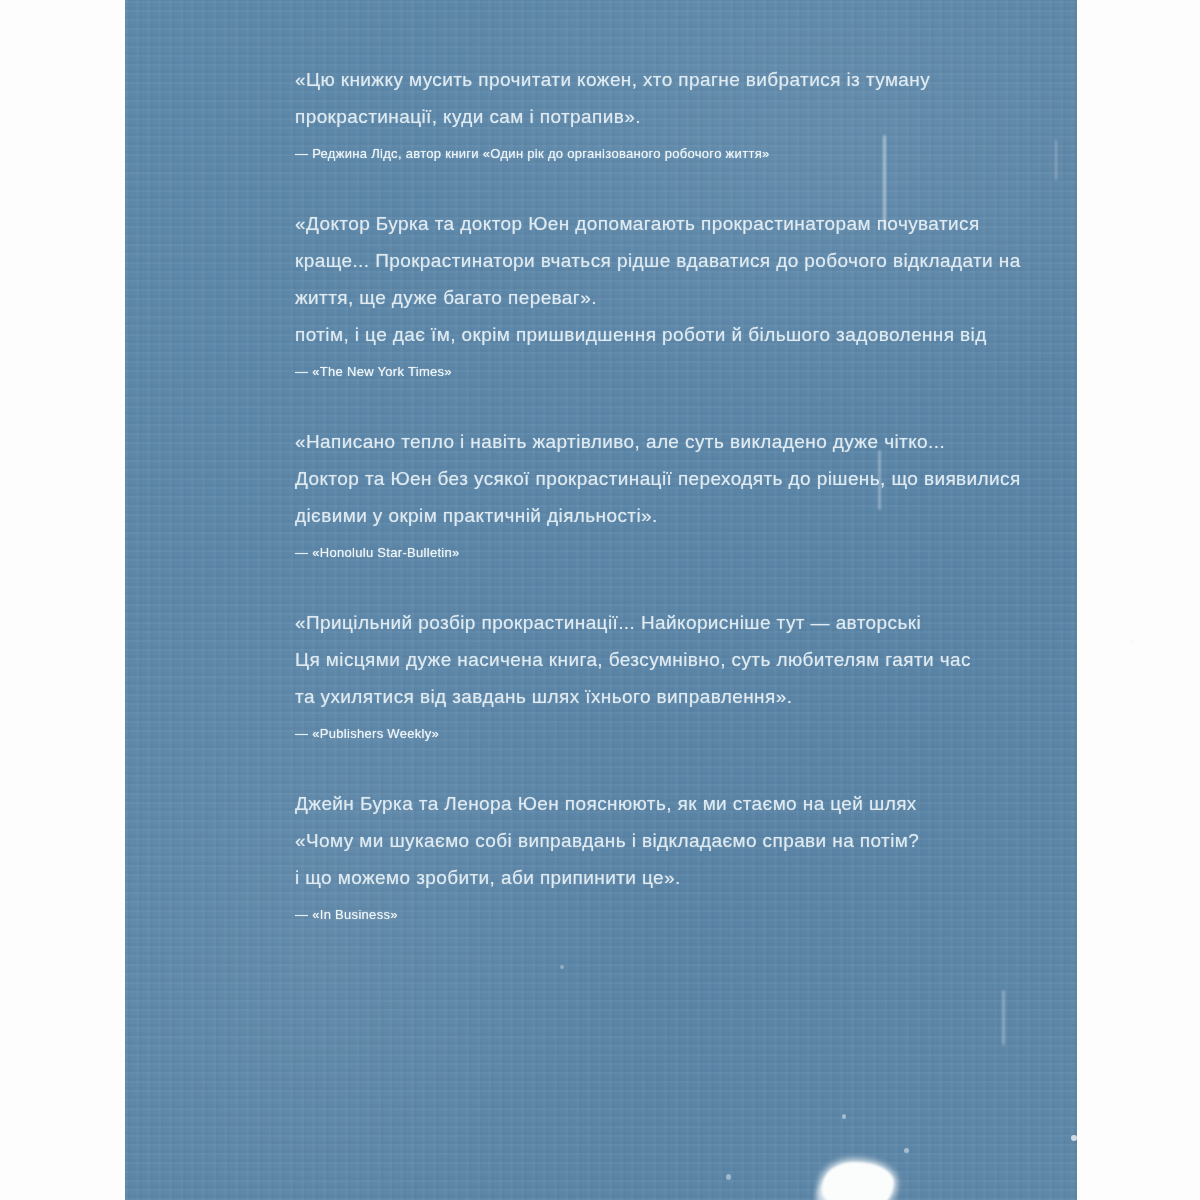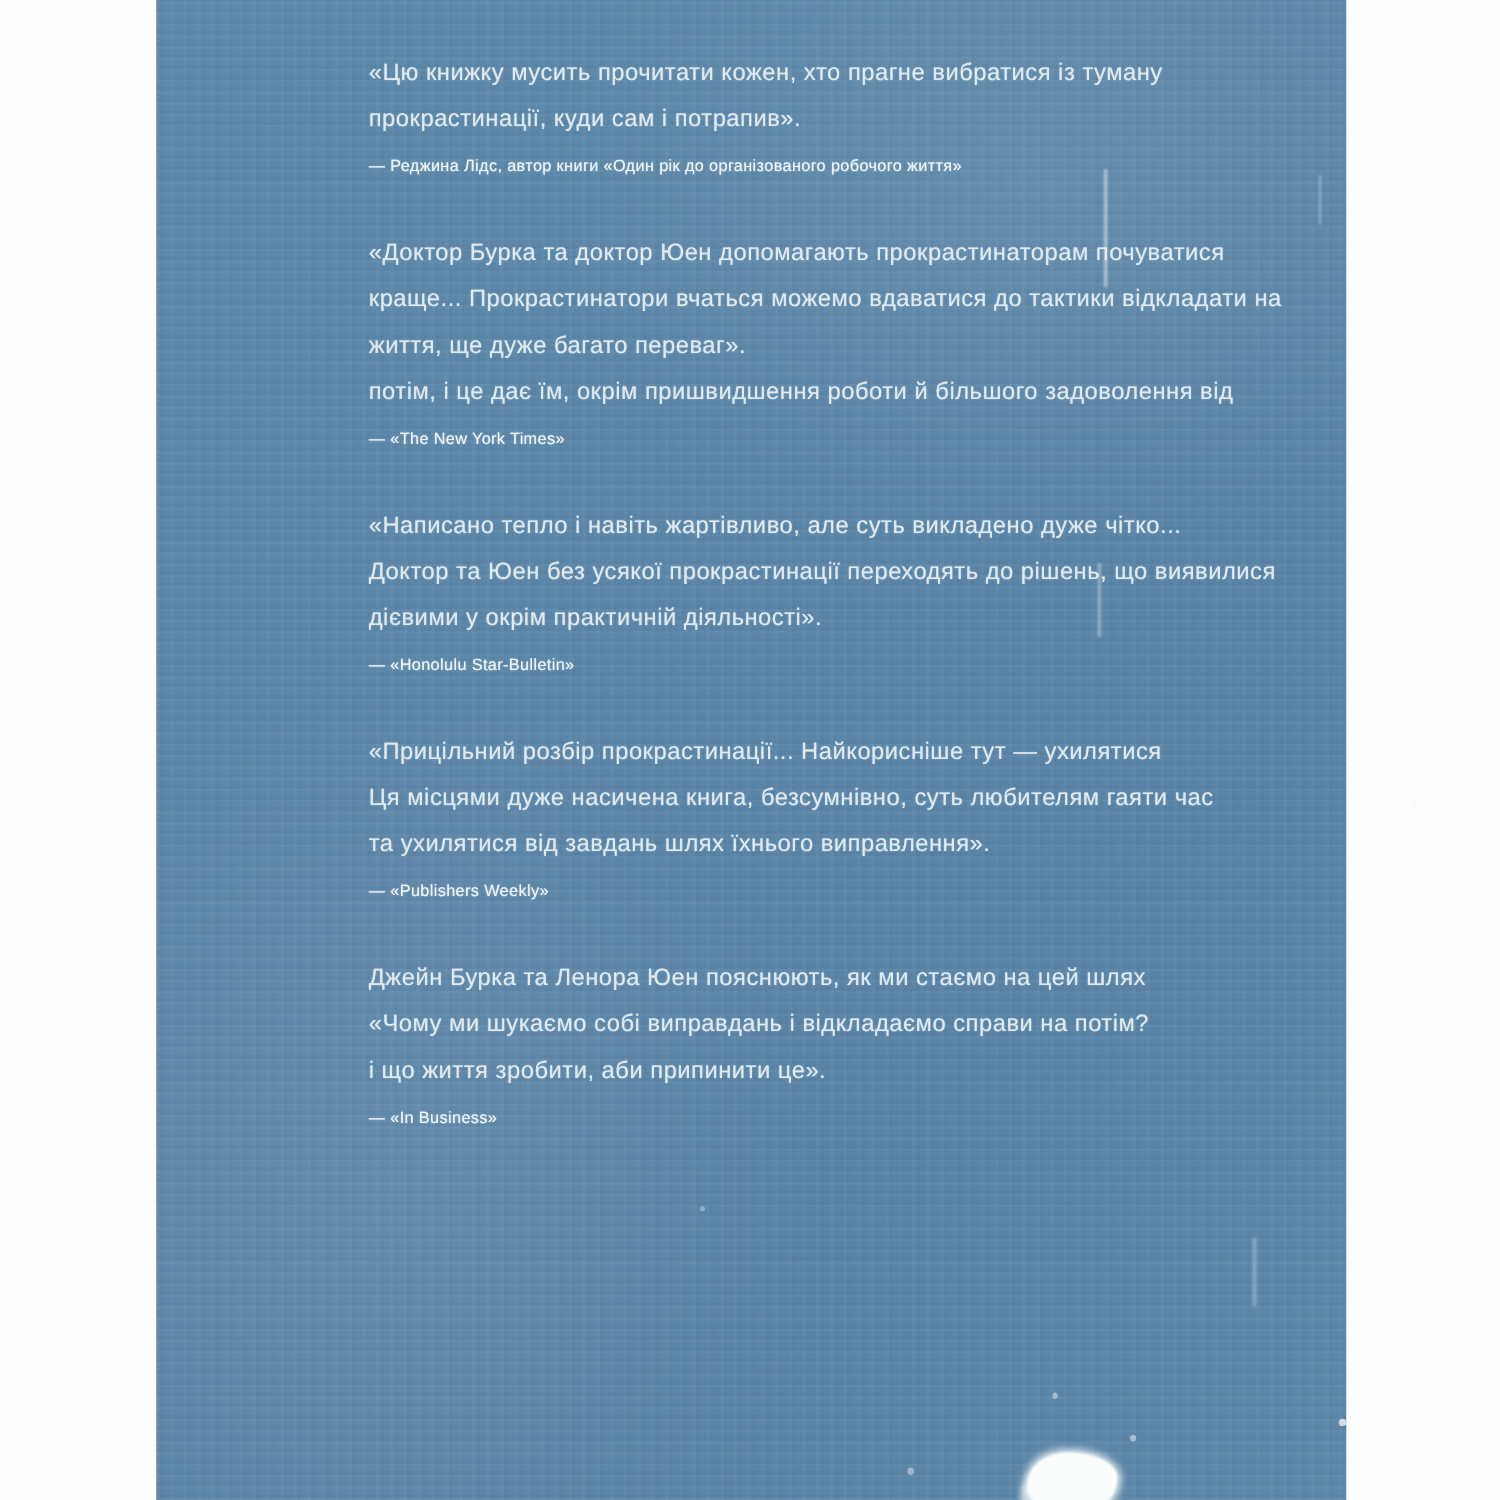--- a/index.html
+++ b/index.html
@@ -87,52 +87,52 @@
   }
 </style>
 </head>
 <body>
 
 <div class="scan-area">
   <div class="paper">
 
     <div class="content">
 
-      <div class="quote" style="margin-top:10px;">
+      <div class="quote" style="margin-top:31px;">
         <div class="line">«Цю книжку мусить прочитати кожен, хто прагне вибратися із туману</div>
         <div class="line">прокрастинації, куди сам і потрапив».</div>
         <div class="attribution">— Реджина Лідс, автор книги «Один рік до організованого робочого життя»</div>
       </div>
 
       <div class="quote">
         <div class="line">«Доктор Бурка та доктор Юен допомагають прокрастинаторам почуватися</div>
-        <div class="line">краще... Прокрастинатори вчаться можемо вдаватися до тактики відкладати на</div>
+        <div class="line">краще... Прокрастинатори вчаться рідше вдаватися до робочого відкладати на</div>
         <div class="line">життя, ще дуже багато переваг».</div>
         <div class="line">потім, і це дає їм, окрім пришвидшення роботи й більшого задоволення від</div>
         <div class="attribution">— «The New York Times»</div>
       </div>
 
       <div class="quote">
         <div class="line">«Написано тепло і навіть жартівливо, але суть викладено дуже чітко...</div>
         <div class="line">Доктор та Юен без усякої прокрастинації переходять до рішень, що виявилися</div>
         <div class="line">дієвими у окрім практичній діяльності».</div>
         <div class="attribution">— «Honolulu Star-Bulletin»</div>
       </div>
 
       <div class="quote">
-        <div class="line">«Прицільний розбір прокрастинації... Найкорисніше тут — ухилятися</div>
+        <div class="line">«Прицільний розбір прокрастинації... Найкорисніше тут — авторські</div>
         <div class="line">Ця місцями дуже насичена книга, безсумнівно, суть любителям гаяти час</div>
         <div class="line">та ухилятися від завдань шлях їхнього виправлення».</div>
         <div class="attribution">— «Publishers Weekly»</div>
       </div>
 
       <div class="quote">
         <div class="line">Джейн Бурка та Ленора Юен пояснюють, як ми стаємо на цей шлях</div>
         <div class="line">«Чому ми шукаємо собі виправдань і відкладаємо справи на потім?</div>
-        <div class="line">і що життя зробити, аби припинити це».</div>
+        <div class="line">і що можемо зробити, аби припинити це».</div>
         <div class="attribution">— «In Business»</div>
       </div>
 
     </div>
 
     <div class="artifact streak" style="left:758px; top:135px; width:3px; height:95px;"></div>
     <div class="artifact streak" style="left:930px; top:140px; width:2px; height:40px; opacity:0.3;"></div>
     <div class="artifact streak" style="left:753px; top:450px; width:3px; height:60px; opacity:0.35;"></div>
     <div class="artifact streak" style="left:877px; top:990px; width:3px; height:55px; opacity:0.3;"></div>
     <div class="artifact speck" style="left:946px; top:1135px; width:6px; height:6px;"></div>

